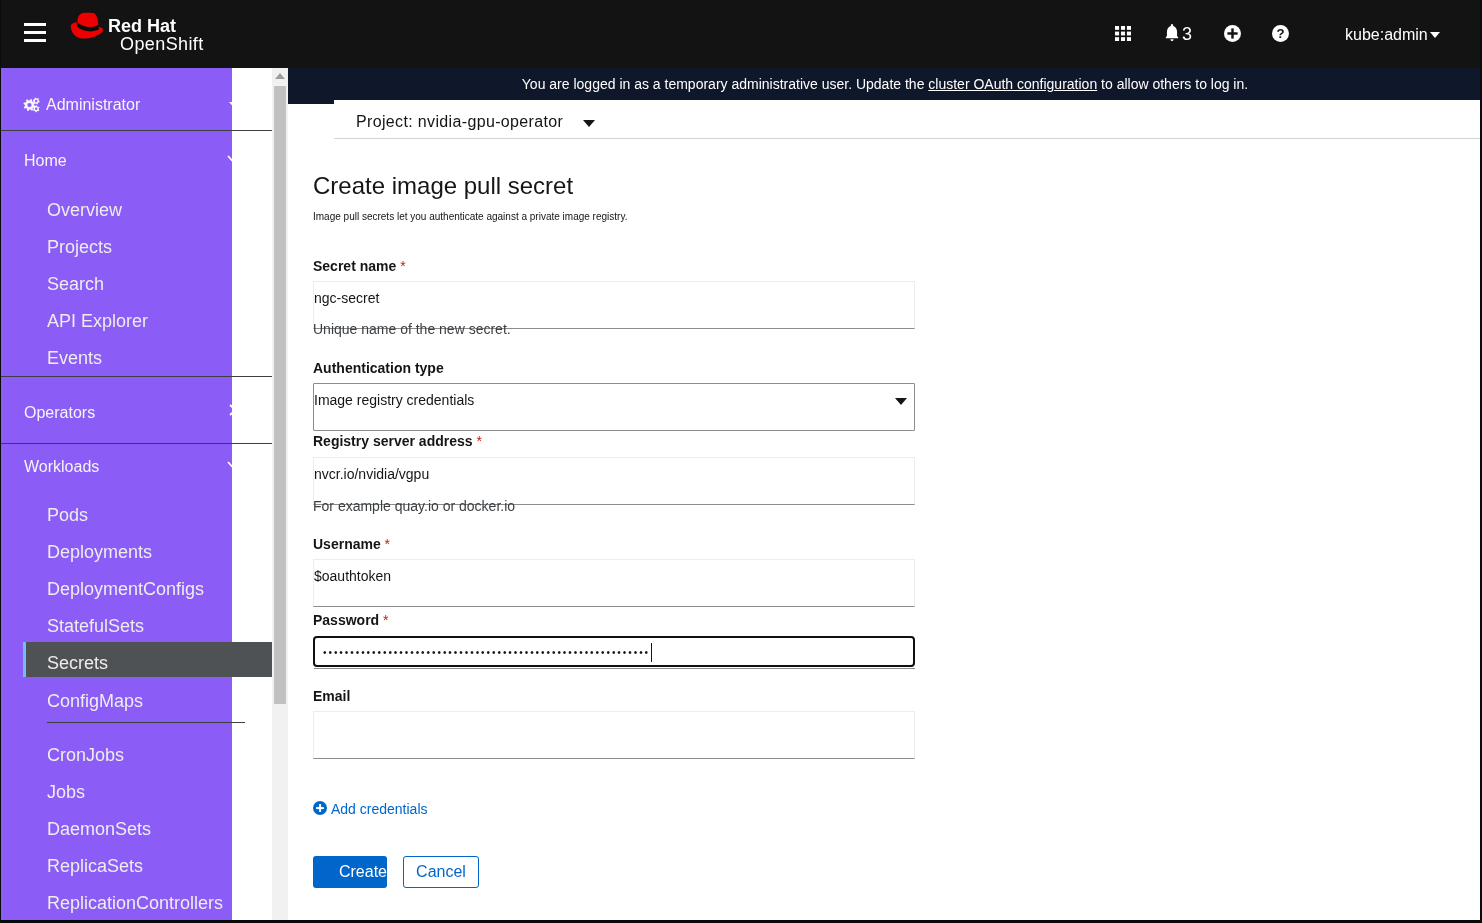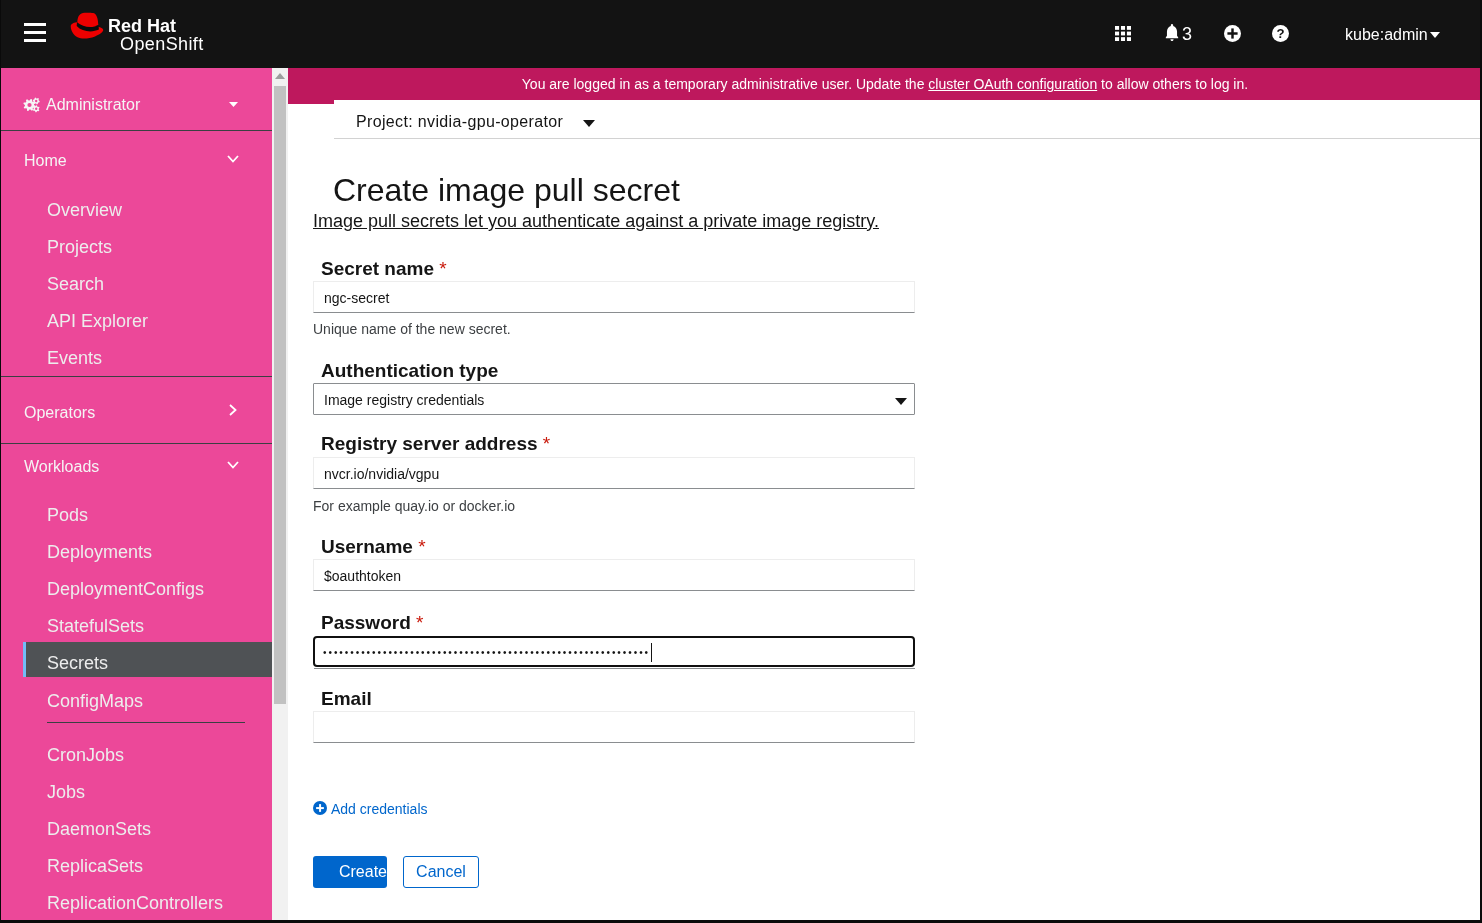--- a/index.html
+++ b/index.html
@@ -10,44 +10,44 @@
   #header { left:0; top:0; width:1482px; height:68px; background:#131313; }
   .hbar { position:absolute; left:24px; width:22px; height:3px; background:#fff; }
   #logo-rh { left:108px; top:16px; color:#fff; font-size:18px; font-weight:700; letter-spacing:0;}
   #logo-os { left:108px; top:34px; color:#fff; font-size:18px; font-weight:400; letter-spacing:0.4px;margin-left:12px;}
   .hicon { color:#fff; }
   
   #rightframe { right:0; top:0; width:2px; height:923px; background:#0a0a0a; z-index:50;}
   #bottomframe { left:0; bottom:0; width:1482px; height:3px; background:#0a0a0a; z-index:50;}
   #leftframe { left:0; top:0; width:1px; height:923px; background:#0a0a0a; z-index:50;}
   
-  #sidebar { left:0; top:68px; width:285px; height:855px; background:#ec4899; color:#f0f0f0; }
+  #sidebar { left:0; top:68px; width:232px; height:855px; background:#8b5cf6; color:#f0f0f0; }
   .navsec { position:absolute; left:24px; font-size:16px; color:#f5f5f5; }
   .navitem { position:absolute; left:47px; font-size:18px; color:#ededed; }
   .navdiv { position:absolute; left:0; width:272px; height:1px; background:#3c3f42; }
   .chev { position:absolute; }
   #selrow { left:23px; top:574px; width:249px; height:35px; background:#4f5255; border-left:3px solid #73bcf7; }
   
   #sbtrack { left:272px; top:68px; width:16px; height:852px; background:#f1f1f1; }
   #sbthumb { left:274px; top:86px; width:12px; height:618px; background:#c1c1c1; }
   
-  #banner { left:288px; top:68px; width:1194px; height:36px; background:#be185d; color:#fff; font-size:14px; text-align:center; line-height:32px; }
+  #banner { left:288px; top:68px; width:1194px; height:36px; background:#0f172a; color:#fff; font-size:14px; text-align:center; line-height:32px; }
   #banner a { color:#fff; text-decoration:underline; }
   
   #projbar { left:288px; top:100px; width:1194px; height:39px; background:#fff; border-bottom:1px solid #d2d2d2;margin-left:46px; }
   #projtext { position:absolute; left:22px; top:13px; font-size:16px; letter-spacing:0.35px; color:#151515; }
   
   #content { left:288px; top:139px; width:1192px; height:781px; background:#fff; }
-  h1 { position:absolute; left:25px; top:33px; font-size:32px; font-weight:400; color:#151515;margin-left:20px; }
-  .desc { position:absolute; left:25px; top:72px; font-size:18px; color:#151515;text-decoration:underline; }
-  .lbl { position:absolute; left:33px; font-size:19px; font-weight:700; color:#151515; }
+  h1 { position:absolute; left:25px; top:33px; font-size:24px; font-weight:400; color:#151515; }
+  .desc { position:absolute; left:25px; top:72px; font-size:10px; color:#151515; }
+  .lbl { position:absolute; left:25px; font-size:14px; font-weight:700; color:#151515; }
   .req { color:#c9190b; font-weight:400; }
-  .inp { position:absolute; left:25px; width:602px; height:32px; background:#fff;
+  .inp { position:absolute; left:25px; width:602px; height:48px; background:#fff;
          border:1px solid #ededed; border-bottom:1px solid #8a8d90;
-         font-size:14px; color:#151515; line-height:32px; padding-left:10px; }
+         font-size:14px; color:#151515; line-height:32px; }
   .helper { position:absolute; left:25px; font-size:14px; color:#3c3f42; }
   .caret { display:inline-block; width:0; height:0; border-left:5px solid transparent; border-right:5px solid transparent; border-top:6px solid #151515; }
 </style>
 </head>
 <body>
 
 <div class="abs" id="header">
   <div class="hbar" style="top:23px"></div>
   <div class="hbar" style="top:31px"></div>
   <div class="hbar" style="top:39px"></div>

